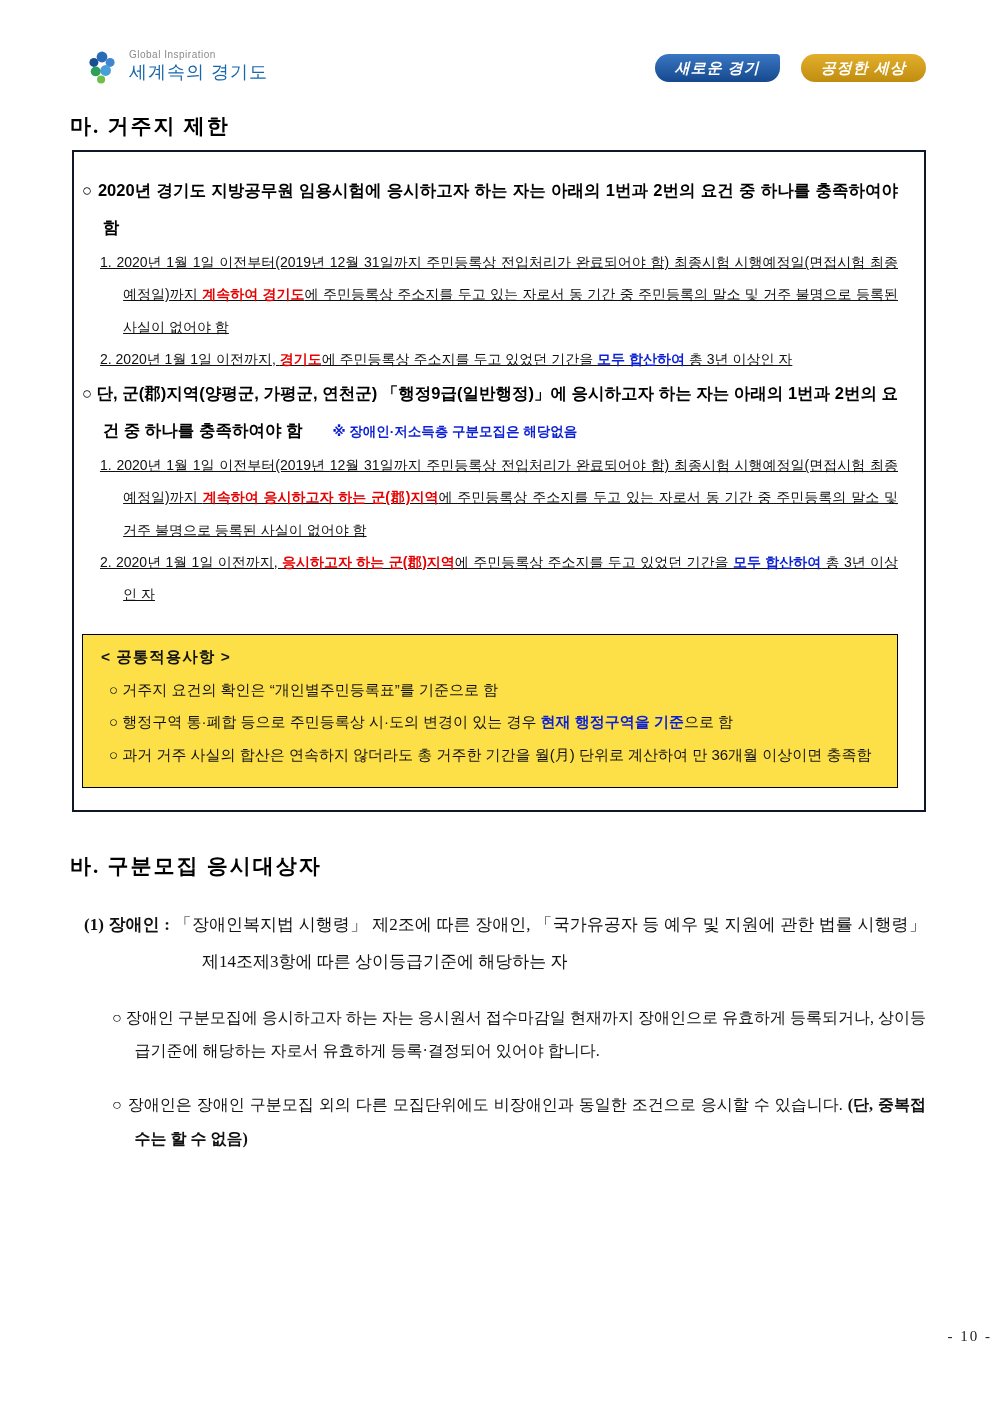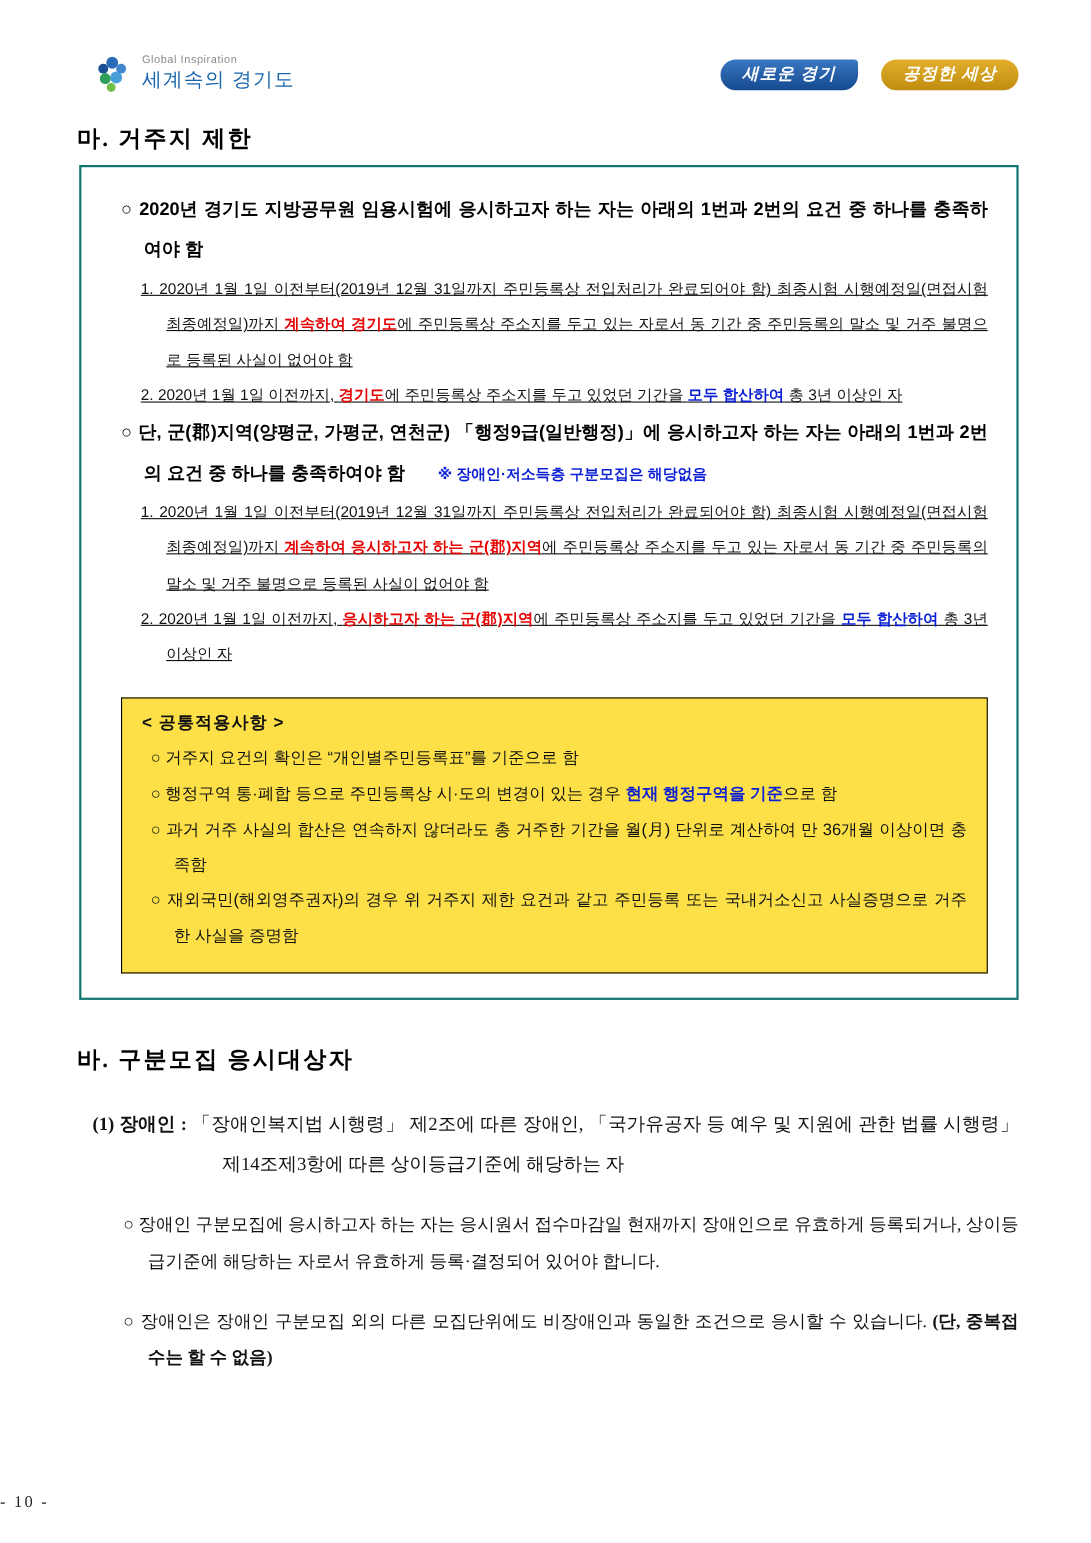--- a/index.html
+++ b/index.html
@@ -26,21 +26,21 @@
     font-style:italic;font-weight:bold;font-size:15px;letter-spacing:1px;white-space:nowrap;}
   .badge-blue{background:linear-gradient(180deg,#3a77c2 0%,#15498f 100%);
     border-radius:15px 4px 15px 15px;}
   .badge-gold{background:linear-gradient(180deg,#e3ae2c 0%,#c08d10 100%);}
   
   .sec-title{font-family:"Liberation Serif","DejaVu Serif",serif;font-weight:bold;
     font-size:21px;letter-spacing:2px;color:#000;}
   .sec-title-ma{margin:26px 0 10px 70px;}
   .sec-title-ba{margin:40px 0 0 70px;}
   
-  .main-box{margin:4px 66px 0 72px;border:2px solid #0f766e;padding:20px 26px 22px 36px;}
+  .main-box{margin:4px 66px 0 72px;border:2px solid #0f172a;padding:20px 26px 22px 8px;}
   .head-para{font-weight:bold;font-size:16.5px;line-height:2.25;color:#000;
     padding-left:1.25em;text-indent:-1.25em;text-align:justify;}
   .num-item{margin-left:18px;font-size:14px;line-height:2.3;color:#111;
     padding-left:1.65em;text-indent:-1.65em;text-align:justify;text-decoration:underline;}
   
   .common-box{border:1.5px solid #000;margin-top:24px;padding:12px 18px 16px;background:#fde047;}
   .common-title{font-weight:bold;font-size:15.5px;margin-bottom:6px;letter-spacing:1px;}
   .common-item{font-size:15px;line-height:2.15;margin-left:8px;
     padding-left:1.4em;text-indent:-1.4em;text-align:justify;}
   
@@ -48,21 +48,21 @@
   .ba-p1{margin:26px 66px 0 84px;font-size:17px;line-height:2.2;
     padding-left:118px;text-indent:-118px;text-align:justify;}
   .ba-bullet{margin:20px 66px 0 112px;font-size:16px;line-height:2.1;
     padding-left:1.4em;text-indent:-1.4em;text-align:justify;}
   
   .rs-b{font-weight:bold;}
   .rs-r{color:var(--red);font-weight:bold;}
   .rs-bl{color:var(--blue);font-weight:bold;}
   .rs-note{color:var(--blue);font-weight:bold;font-size:13.5px;margin-left:30px;}
   
-  .footer{position:absolute;bottom:28px;left:0;width:100%;text-align:left;
+  .footer{position:absolute;bottom:58px;left:0;width:100%;text-align:right;
     font-family:"Liberation Serif","DejaVu Serif",serif;font-size:15px;color:#222;
     letter-spacing:2px;}
 </style>
 </head>
 <body>
 
 <div class="page">
 
   <div class="header">
     <div class="logo">
@@ -94,21 +94,20 @@
 
     <div class="head-para"><span class="rs-b">○ 단, 군(郡)지역(양평군, 가평군, 연천군) 「행정9급(일반행정)」에 응시하고자 하는 자는 아래의 1번과 2번의 요건 중 하나를 충족하여야 함</span><span class="rs-note">※ 장애인·저소득층 구분모집은 해당없음</span></div>
     <div class="num-item"><span>1. 2020년 1월 1일 이전부터(2019년 12월 31일까지 주민등록상 전입처리가 완료되어야 함) 최종시험 시행예정일(면접시험 최종예정일)까지 </span><span class="rs-r">계속하여 응시하고자 하는 군(郡)지역</span><span>에 주민등록상 주소지를 두고 있는 자로서 동 기간 중 주민등록의 말소 및 거주 불명으로 등록된 사실이 없어야 함</span></div>
     <div class="num-item"><span>2. 2020년 1월 1일 이전까지, </span><span class="rs-r">응시하고자 하는 군(郡)지역</span><span>에 주민등록상 주소지를 두고 있었던 기간을 </span><span class="rs-bl">모두 합산하여</span><span> 총 3년 이상인 자</span></div>
 
     <div class="common-box">
       <div class="common-title">&lt; 공통적용사항 &gt;</div>
       <div class="common-item"><span>○ 거주지 요건의 확인은 “개인별주민등록표”를 기준으로 함</span></div>
       <div class="common-item"><span>○ 행정구역 통·폐합 등으로 주민등록상 시·도의 변경이 있는 경우 </span><span class="rs-bl">현재 행정구역을 기준</span><span>으로 함</span></div>
       <div class="common-item"><span>○ 과거 거주 사실의 합산은 연속하지 않더라도 총 거주한 기간을 월(月) 단위로 계산하여 만 36개월 이상이면 충족함</span></div>
-      <div class="common-item"><span>○ 재외국민(해외영주권자)의 경우 위 거주지 제한 요건과 같고 주민등록 또는 국내거소신고 사실증명으로 거주한 사실을 증명함</span></div>
     </div>
   </div>
 
   <div class="sec-title sec-title-ba">바. 구분모집 응시대상자</div>
 
   <div class="ba-body">
     <div class="ba-p1"><span class="rs-b">(1) 장애인 : </span><span>「장애인복지법 시행령」 제2조에 따른 장애인, 「국가유공자 등 예우 및 지원에 관한 법률 시행령」 제14조제3항에 따른 상이등급기준에 해당하는 자</span></div>
     <div class="ba-bullet"><span>○ 장애인 구분모집에 응시하고자 하는 자는 응시원서 접수마감일 현재까지 장애인으로 유효하게 등록되거나, 상이등급기준에 해당하는 자로서 유효하게 등록·결정되어 있어야 합니다.</span></div>
     <div class="ba-bullet"><span>○ 장애인은 장애인 구분모집 외의 다른 모집단위에도 비장애인과 동일한 조건으로 응시할 수 있습니다. </span><span class="rs-b">(단, 중복접수는 할 수 없음)</span></div>
   </div>

